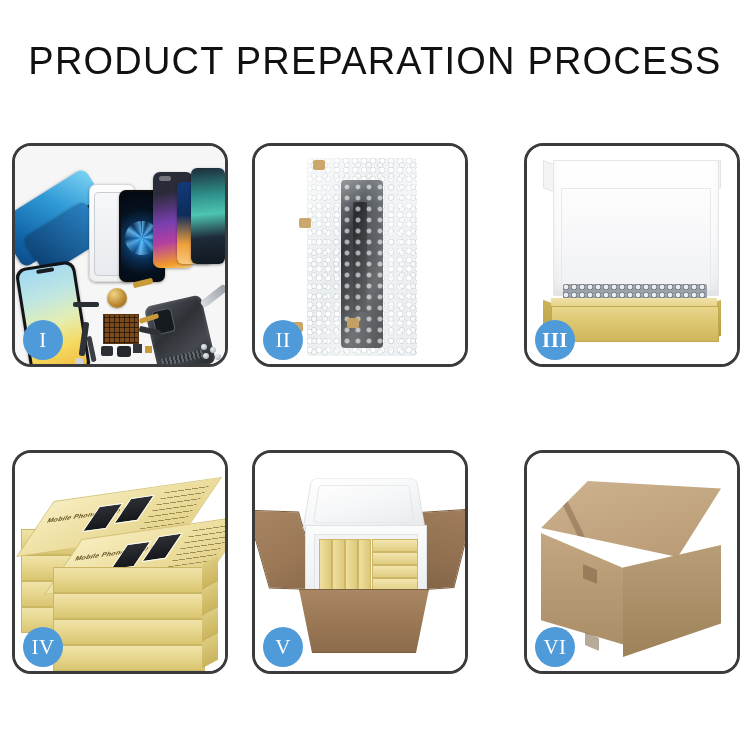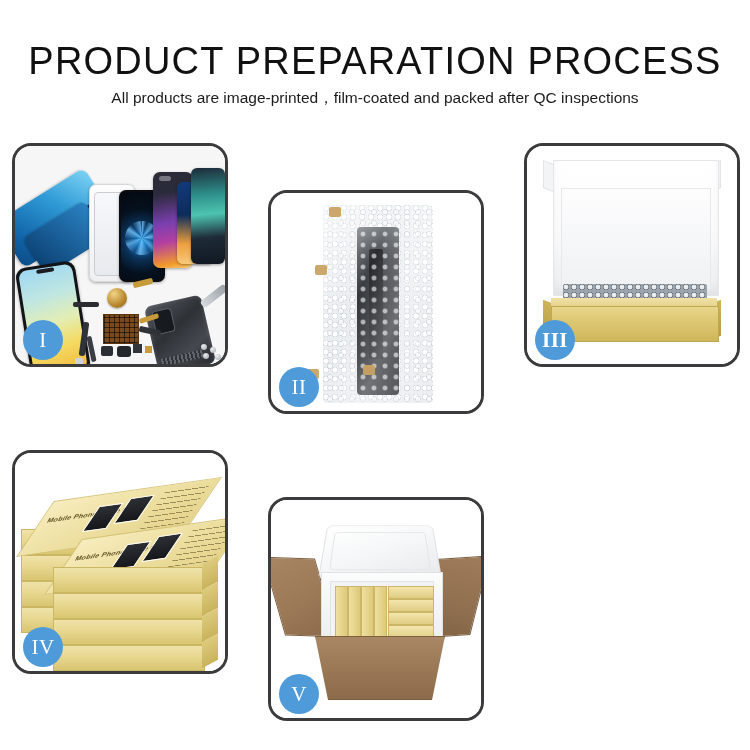--- a/index.html
+++ b/index.html
@@ -54,21 +54,21 @@
     position: absolute;
     width: 216px;
     height: 224px;
     border: 3px solid #3b3b3d;
     border-radius: 19px;
     background: #f5f5f6;
     box-sizing: border-box;
     overflow: visible;
   }
   .panel-col0 { left: 0; }
-  .panel-col1 { left: 256px; margin-top: 47px; }
+  .panel-col1 { left: 240px; }
   .panel-col2 { left: 512px; }
   .panel-row0 { top: 0; }
   .panel-row1 { top: 307px; }
 
   .panel-inner {
     position: absolute;
     left: 0; top: 0; right: 0; bottom: 0;
     border-radius: 16px;
     overflow: hidden;
   }
@@ -477,21 +477,20 @@
     border-radius:1px;
   }
   .c6-tab.a { left:56px; top:114px; width:14px; height:14px; transform: skewY(22deg); }
   .c6-tab.b { left:58px; top:182px; width:14px; height:13px; transform: skewY(22deg); }
 </style>
 </head>
 <body style="background: rgb(255, 255, 255);">
 
 <div id="header">
   <div id="title" style="color: rgb(17, 17, 17);">PRODUCT PREPARATION PROCESS</div>
-  <div id="subtitle">All products are image-printed，film-coated and packed after QC inspections</div>
 </div>
 
 <div id="grid">
 
   <div class="panel panel-col0 panel-row0" style="border-color: rgb(59, 59, 61);">
     <div class="panel-inner">
       <div class="p1-bg"></div>
       <div class="phone p1-blue"></div>
       <div class="phone p1-blue2"></div>
       <div class="phone p1-glass"></div>
@@ -627,14 +626,26 @@
           <div class="ybox-h" style="left:57px; top:17px; width:44px; height:11px;"></div>
           <div class="ybox-h" style="left:57px; top:30px; width:44px; height:11px;"></div>
           <div class="ybox-h" style="left:57px; top:43px; width:44px; height:13px;"></div>
         </div>
       </div>
       <div class="carton-front-solid"></div>
     </div>
     <div class="badge" style="background: rgb(79, 155, 217); color: rgb(255, 255, 255);">V</div>
   </div>
 
+  <div class="panel panel-col2 panel-row1" style="border-color: rgb(59, 59, 61);">
+    <div class="panel-inner">
+      <div class="p6-bg"></div>
+      <div class="c6-top"></div>
+      <div class="c6-top-seam"></div>
+      <div class="c6-left"></div>
+      <div class="c6-right"></div>
+      <div class="c6-tab a"></div>
+      <div class="c6-tab b"></div>
+    </div>
+    <div class="badge" style="background: rgb(79, 155, 217); color: rgb(255, 255, 255);">VI</div>
+  </div>
 
 </div>
 
 </body></html>

